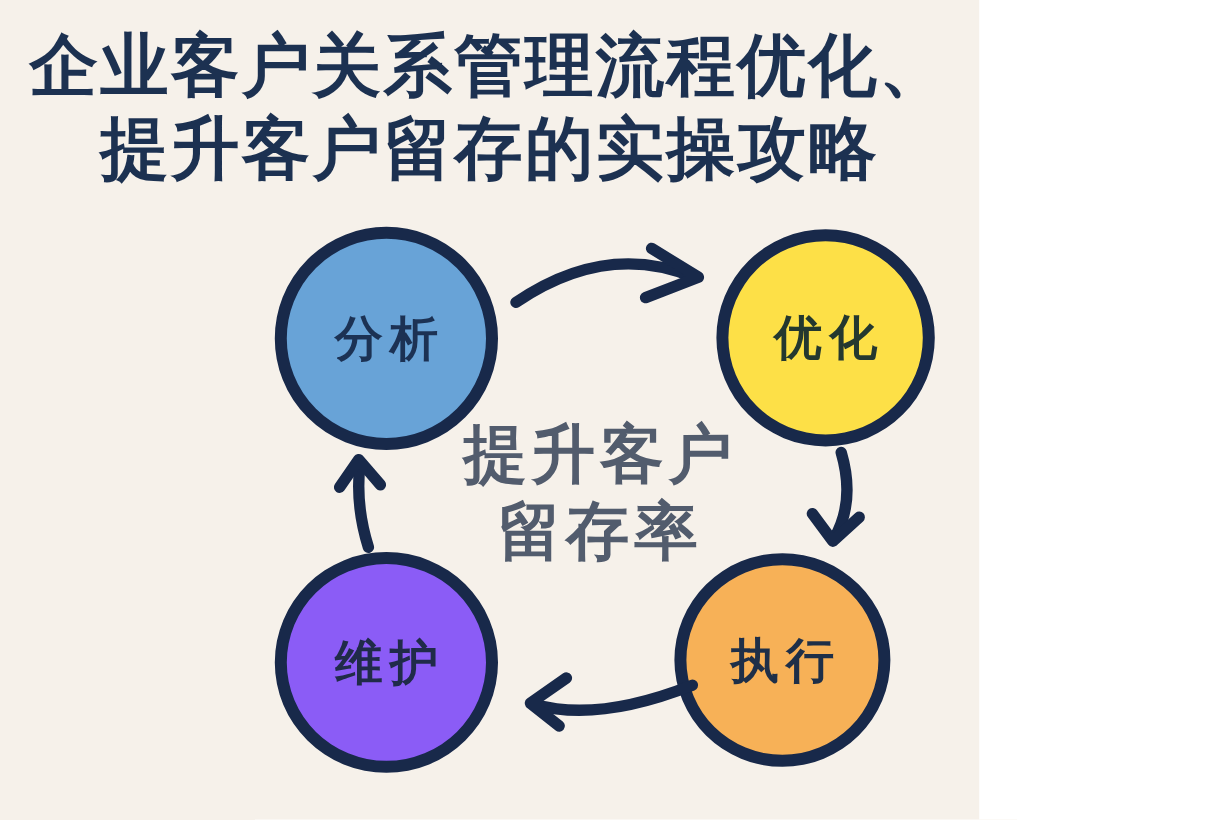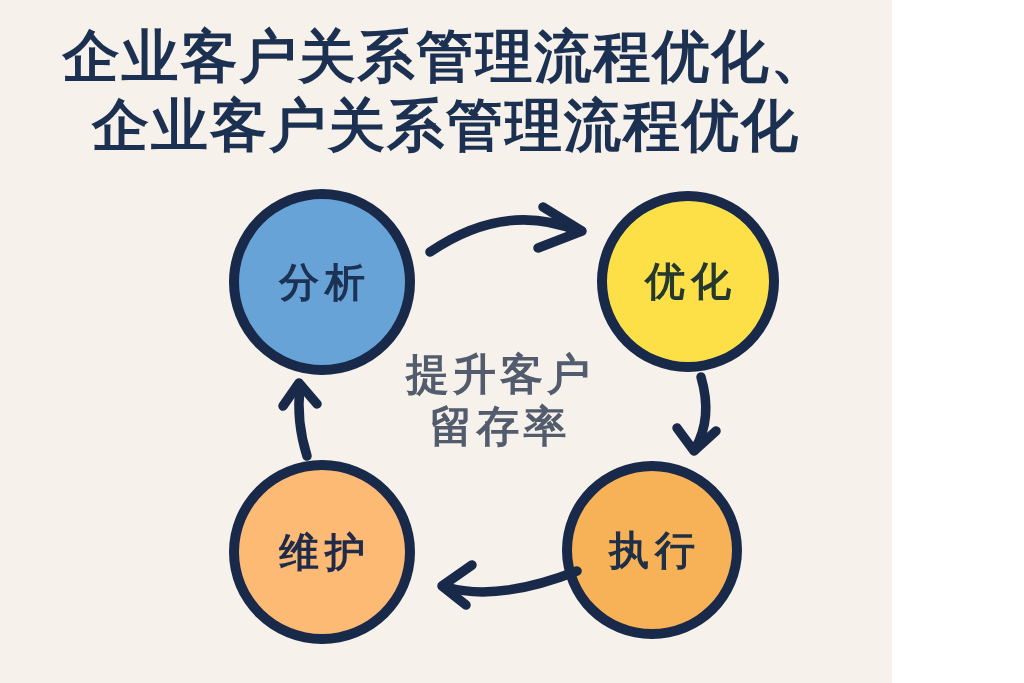--- a/index.html
+++ b/index.html
@@ -7,24 +7,25 @@
     --outline: #18294A;
     --title-color: #1C3151;
     --center-color: #525C6D;
   }
   * { margin: 0; padding: 0; box-sizing: border-box; }
   html, body { width: 1024px; height: 683px; overflow: hidden; }
   body { font-family: "Liberation Sans", "DejaVu Sans", sans-serif; }
 
   .stage {
     position: relative;
-    width: 892px;
+    width: 816px;
     height: 683px;
     background: var(--bg);
     overflow: hidden;
+    font-family: Liberation Serif, serif;
   }
 
   .title-block {
     position: absolute;
     top: 22px;
     left: 0;
     width: 100%;
     text-align: center;
     color: var(--title-color);
     font-weight: 800;
@@ -52,21 +53,21 @@
   .node-maintenance  { left: 229px; top: 460px; width: 186px; height: 184px; }
 
   .center-label {
     position: absolute;
     left: 360px;
     top: 349px;
     width: 280px;
     text-align: center;
     color: var(--center-color);
     font-weight: 800;
-    font-size: 43px;
+    font-size: 53px;
     line-height: 1.2;
     letter-spacing: 4px;
   }
 
   .arrows-layer {
     position: absolute;
     inset: 0;
     width: 1024px;
     height: 683px;
     color: var(--outline);
@@ -80,36 +81,36 @@
     stroke-linejoin: round;
   }
 </style>
 </head>
 <body>
 
 <div class="stage">
 
   <div class="title-block">
     <div>企业客户关系管理流程优化、</div>
-    <div>企业客户关系管理流程优化</div>
+    <div>提升客户留存的实操攻略</div>
   </div>
 
   <div class="cycle-node node-analysis" style="background: rgb(104, 163, 215); color: rgb(28, 50, 84);">
     <span class="node-label">分析</span>
   </div>
 
   <div class="cycle-node node-optimization" style="background: #fde047; color: rgb(36, 56, 47);">
     <span class="node-label">优化</span>
   </div>
 
   <div class="cycle-node node-execution" style="background: rgb(247, 177, 87); color: rgb(30, 47, 72);">
     <span class="node-label">执行</span>
   </div>
 
-  <div class="cycle-node node-maintenance" style="background: #fdba74; color: rgb(32, 43, 73);">
+  <div class="cycle-node node-maintenance" style="background: #8b5cf6; color: rgb(32, 43, 73);">
     <span class="node-label">维护</span>
   </div>
 
   <div class="center-label">
     <div>提升客户</div>
     <div>留存率</div>
   </div>
 
   <svg class="arrows-layer" viewBox="0 0 1024 683" aria-hidden="true">
 

